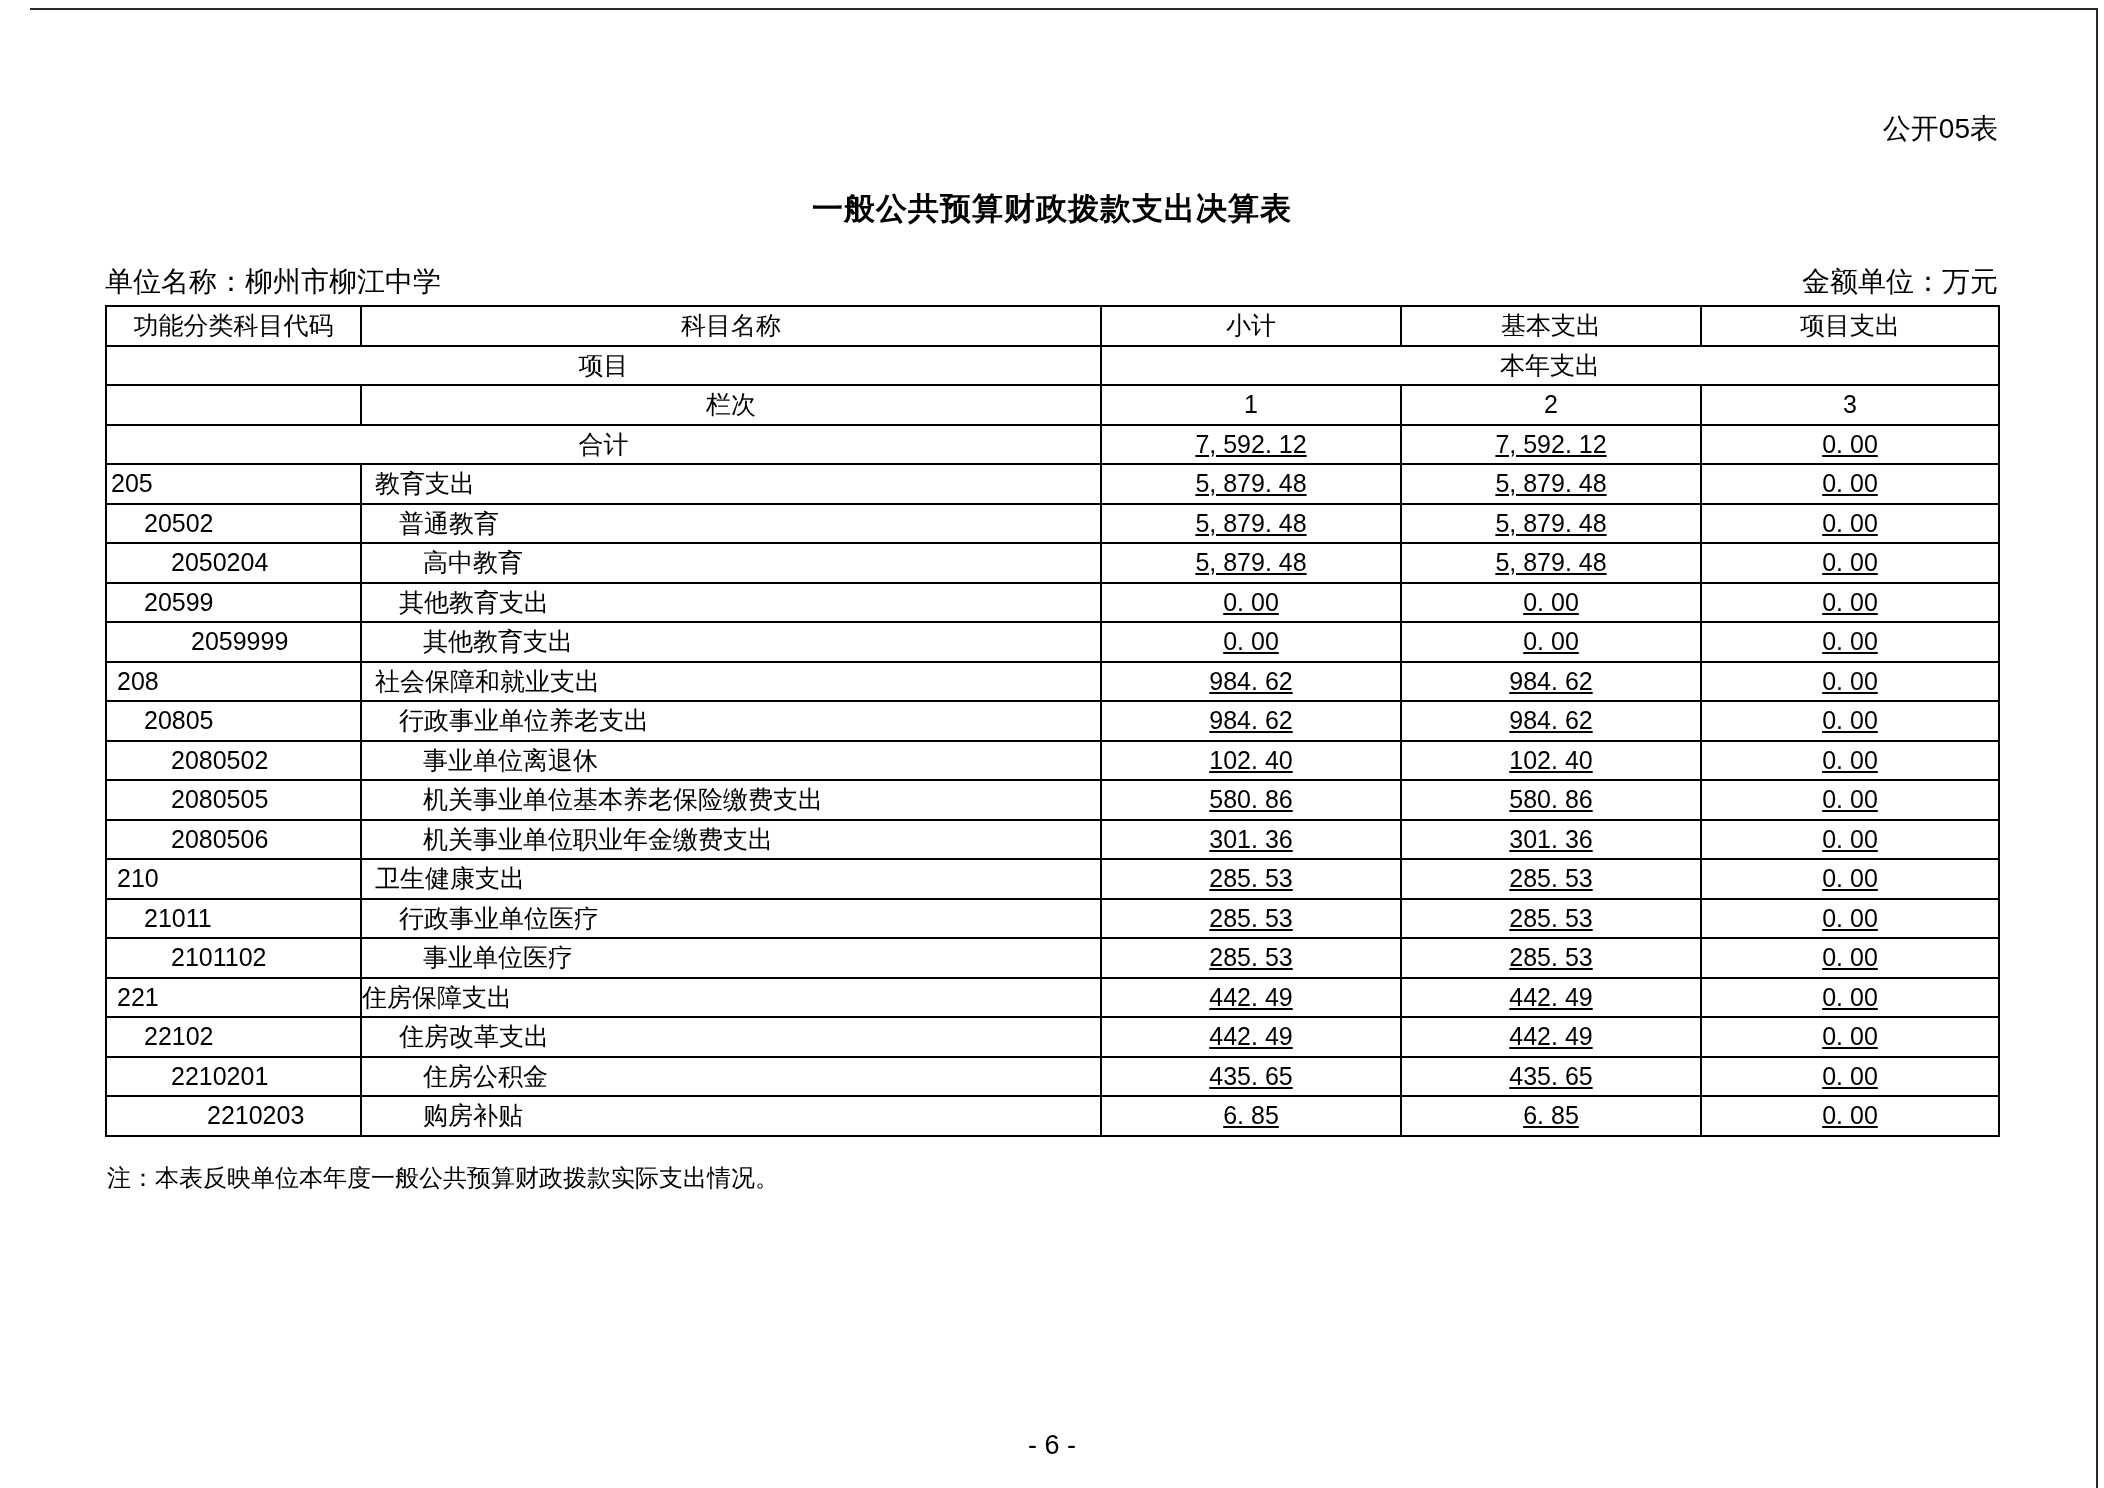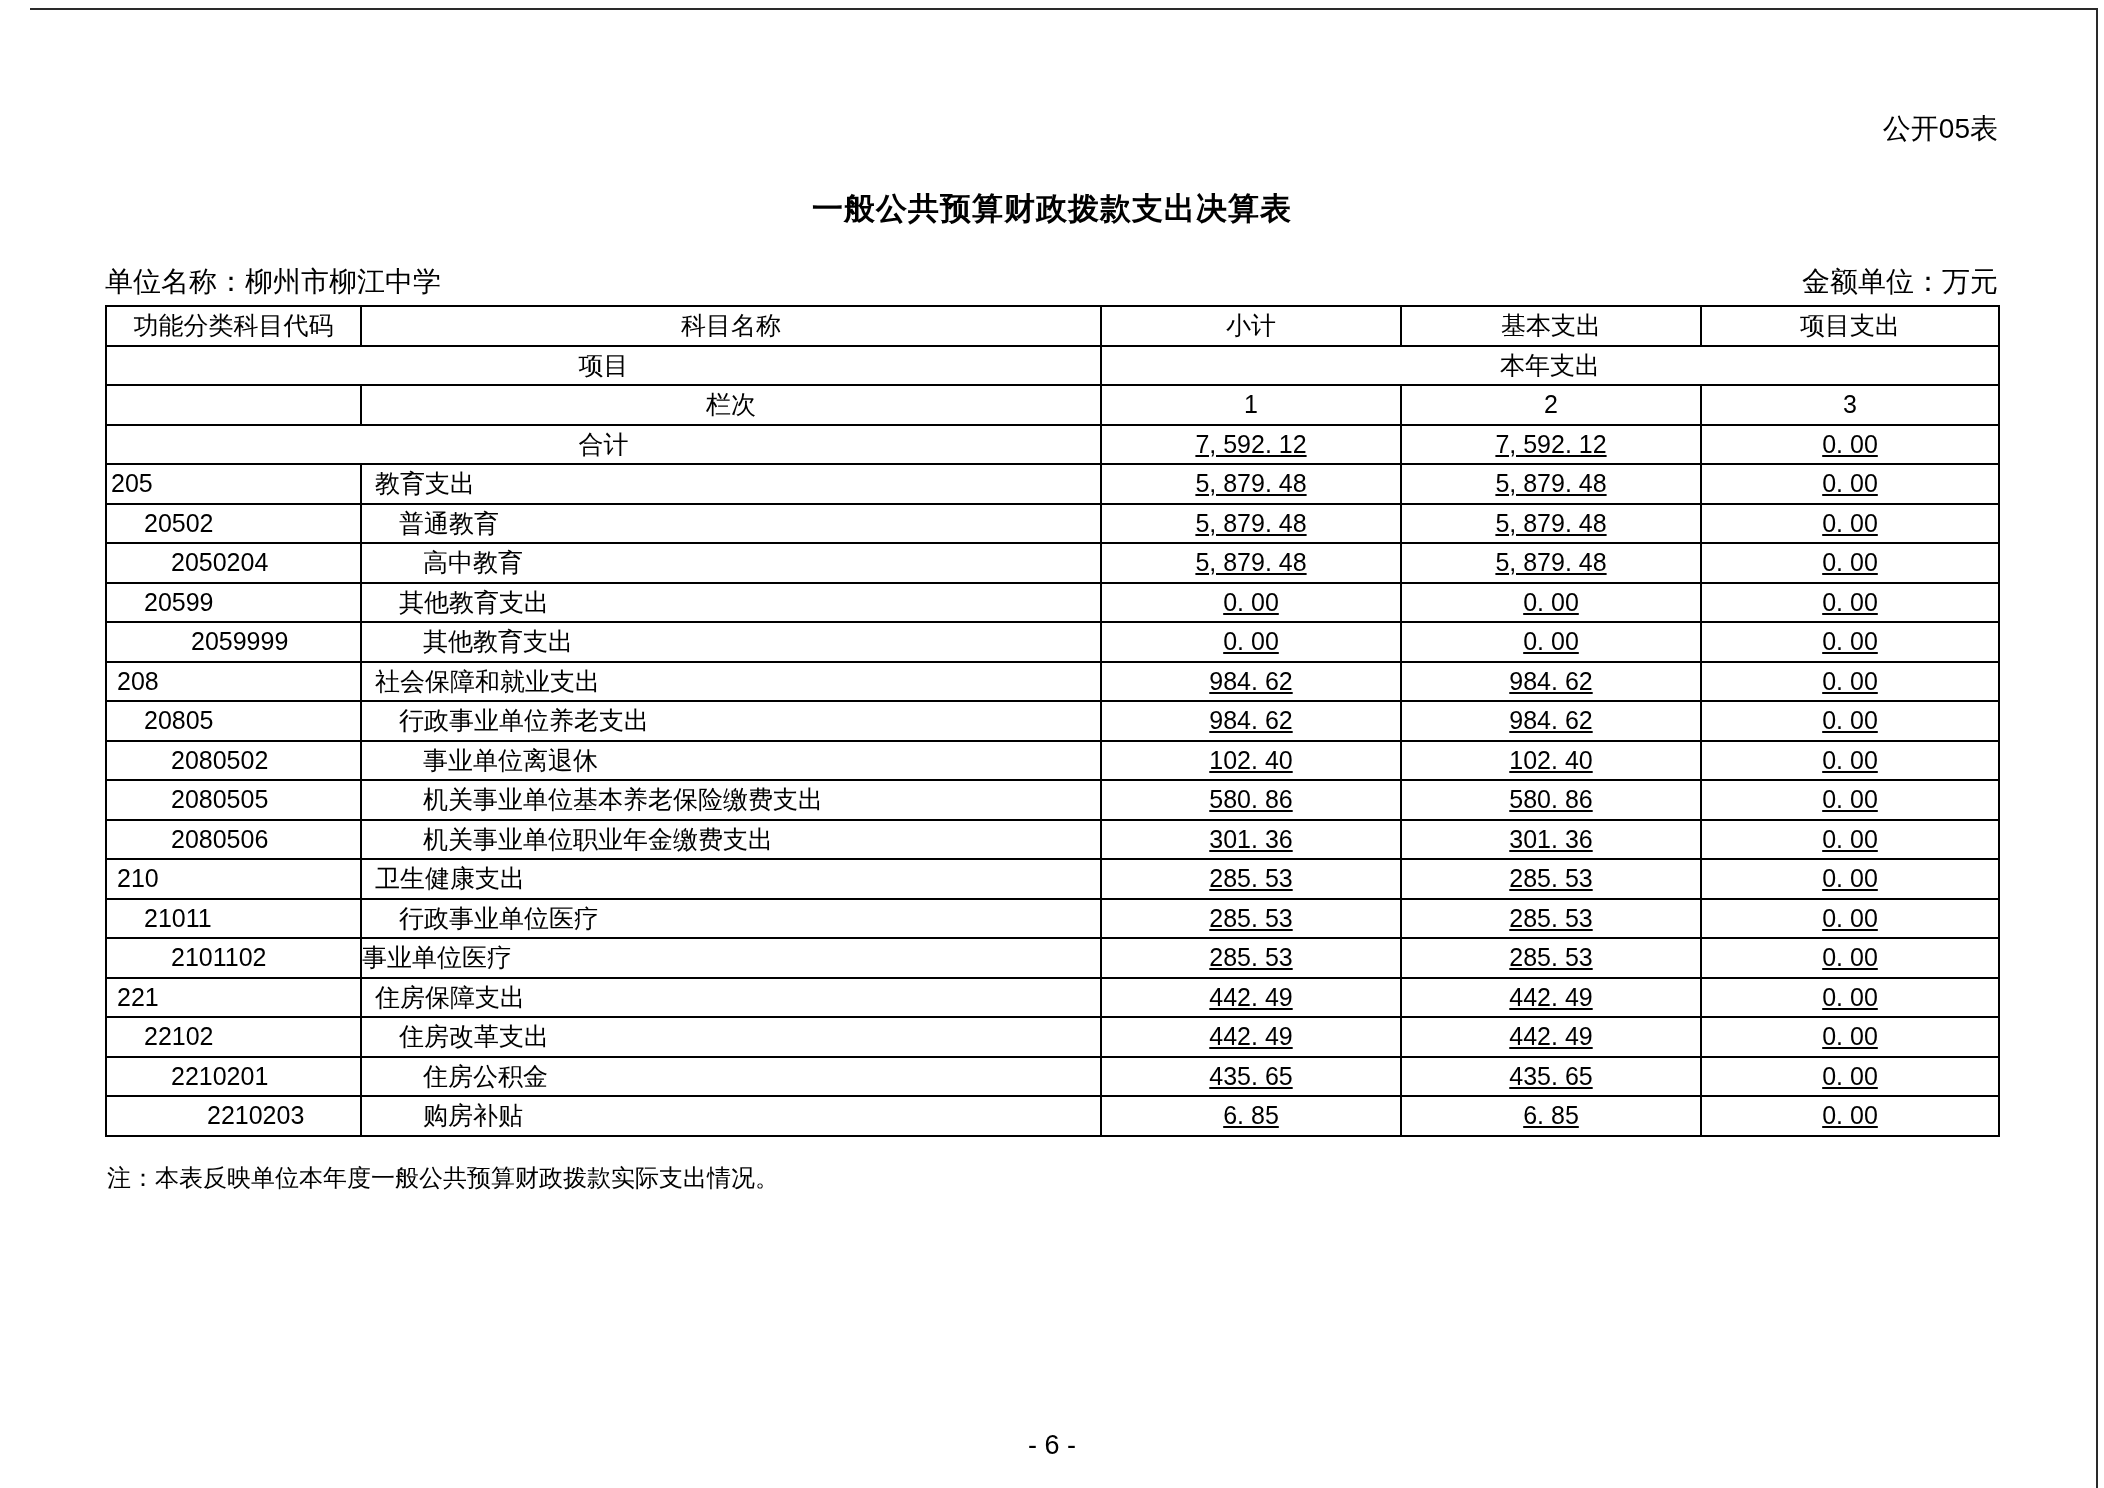--- a/index.html
+++ b/index.html
@@ -160,28 +160,28 @@
       </tr>
       <tr>
         <td class="code-cell" style="padding-left: 37px;">21011</td>
         <td class="name-cell" style="padding-left: 37px;">行政事业单位医疗</td>
         <td class="c-right num">285. 53</td>
         <td class="c-right num">285. 53</td>
         <td class="c-right num">0. 00</td>
       </tr>
       <tr>
         <td class="code-cell" style="padding-left: 64px;">2101102</td>
-        <td class="name-cell" style="">事业单位医疗</td>
+        <td class="name-cell" style="padding-left: 61px;">事业单位医疗</td>
         <td class="c-right num">285. 53</td>
         <td class="c-right num">285. 53</td>
         <td class="c-right num">0. 00</td>
       </tr>
       <tr>
         <td class="code-cell" style="padding-left: 10px;">221</td>
-        <td class="name-cell" style="padding-left: 13px;">住房保障支出</td>
+        <td class="name-cell" style="">住房保障支出</td>
         <td class="c-right num">442. 49</td>
         <td class="c-right num">442. 49</td>
         <td class="c-right num">0. 00</td>
       </tr>
       <tr>
         <td class="code-cell" style="padding-left: 37px;">22102</td>
         <td class="name-cell" style="padding-left: 37px;">住房改革支出</td>
         <td class="c-right num">442. 49</td>
         <td class="c-right num">442. 49</td>
         <td class="c-right num">0. 00</td>

